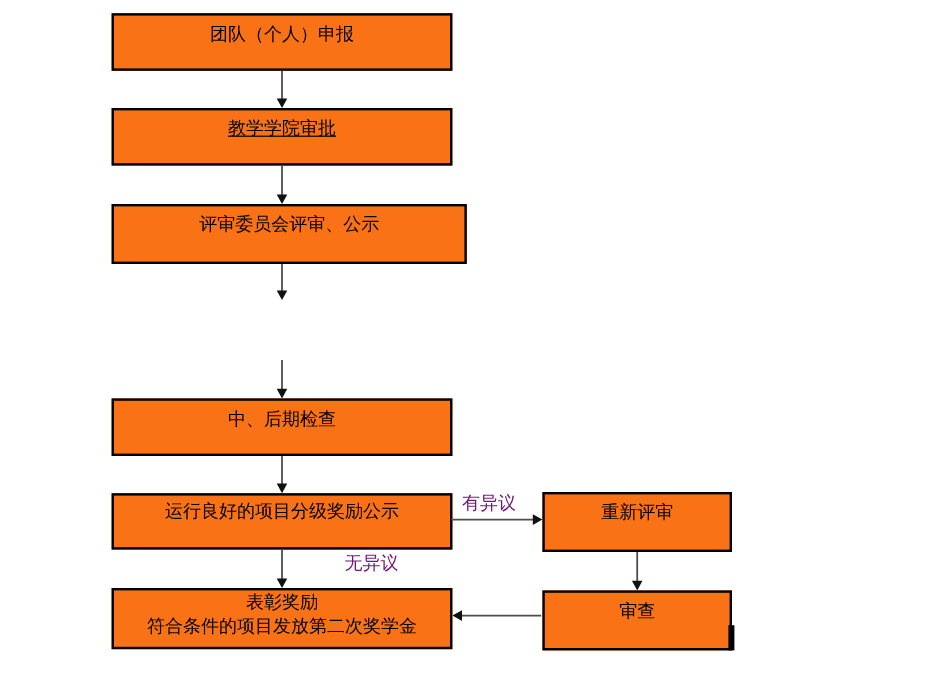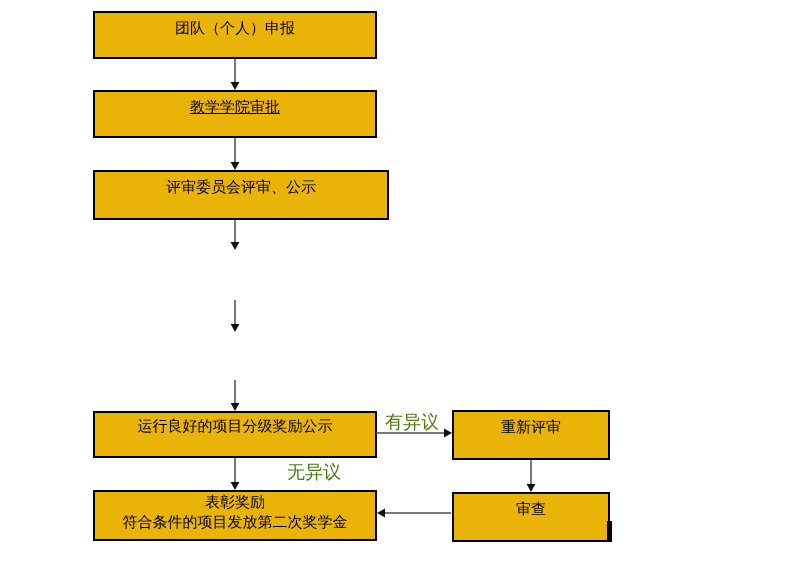--- a/index.html
+++ b/index.html
@@ -8,32 +8,32 @@
     width: 792px;
     height: 565px;
     background: #ffffff;
     font-family: "DejaVu Sans", sans-serif;
     overflow: hidden;
   }
   .node {
     position: absolute;
     box-sizing: border-box;
     border: 2px solid #000;
-    background: #eab308;
+    background: #f97316;
     text-align: center;
     font-size: 15px;
     line-height: 20px;
     color: #000;
     padding-top: 5px;
   }
   .node .line { display: block; white-space: nowrap; }
   .edge-label {
     position: absolute;
-    font-size: 18px;
-    color: #4d7c0f;
+    font-size: 15px;
+    color: #701a75;
     white-space: nowrap;
   }
   .connectors {
     position: absolute;
     left: 0; top: 0;
     width: 792px; height: 565px;
     pointer-events: none;
   }
   .thick-bar {
     position: absolute;
@@ -66,20 +66,23 @@
 
   <div class="node n2">
     <span class="line">教学学院审批</span>
   </div>
 
   <div class="node n3">
     <span class="line">评审委员会评审、公示</span>
   </div>
 
 
+  <div class="node n5">
+    <span class="line">中、后期检查</span>
+  </div>
 
   <div class="node n6">
     <span class="line">运行良好的项目分级奖励公示</span>
   </div>
 
   <div class="node n7">
     <span class="line">表彰奖励</span>
     <span class="line">符合条件的项目发放第二次奖学金</span>
   </div>
 

